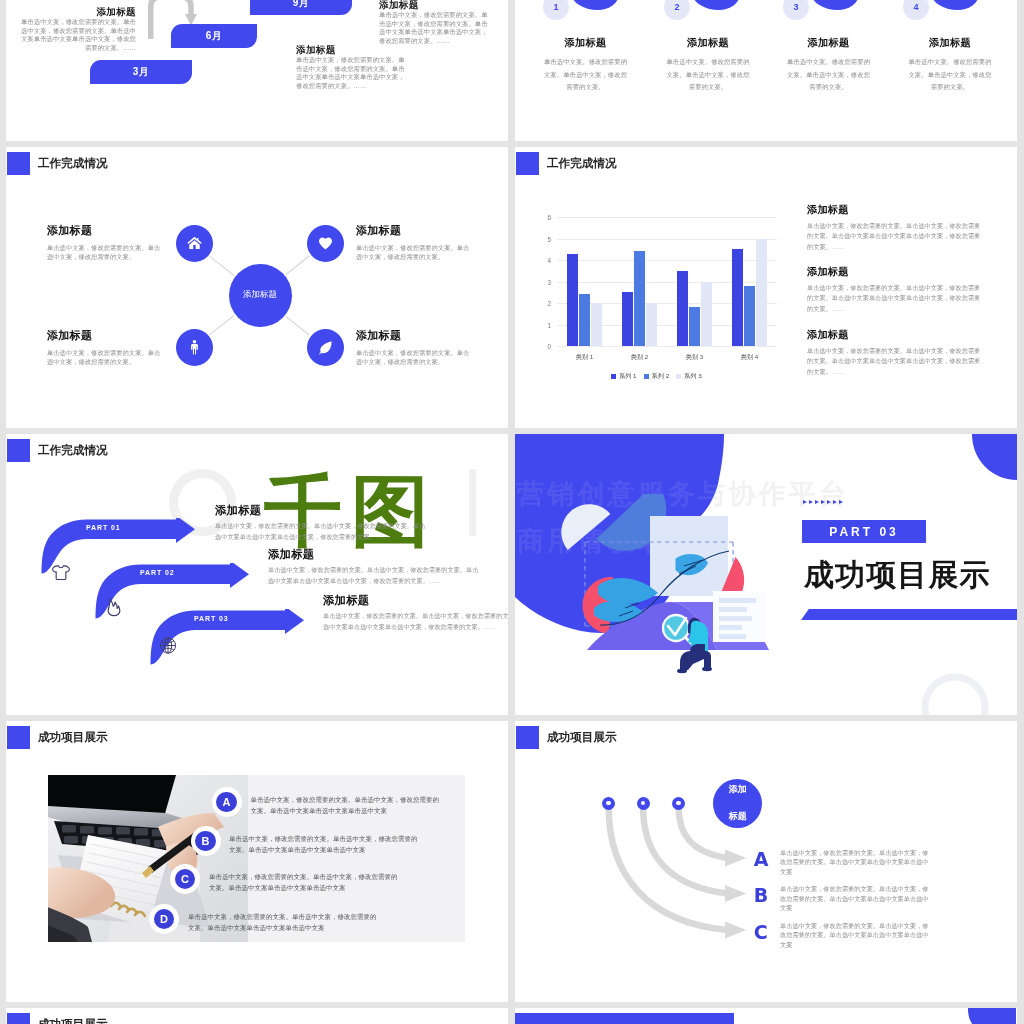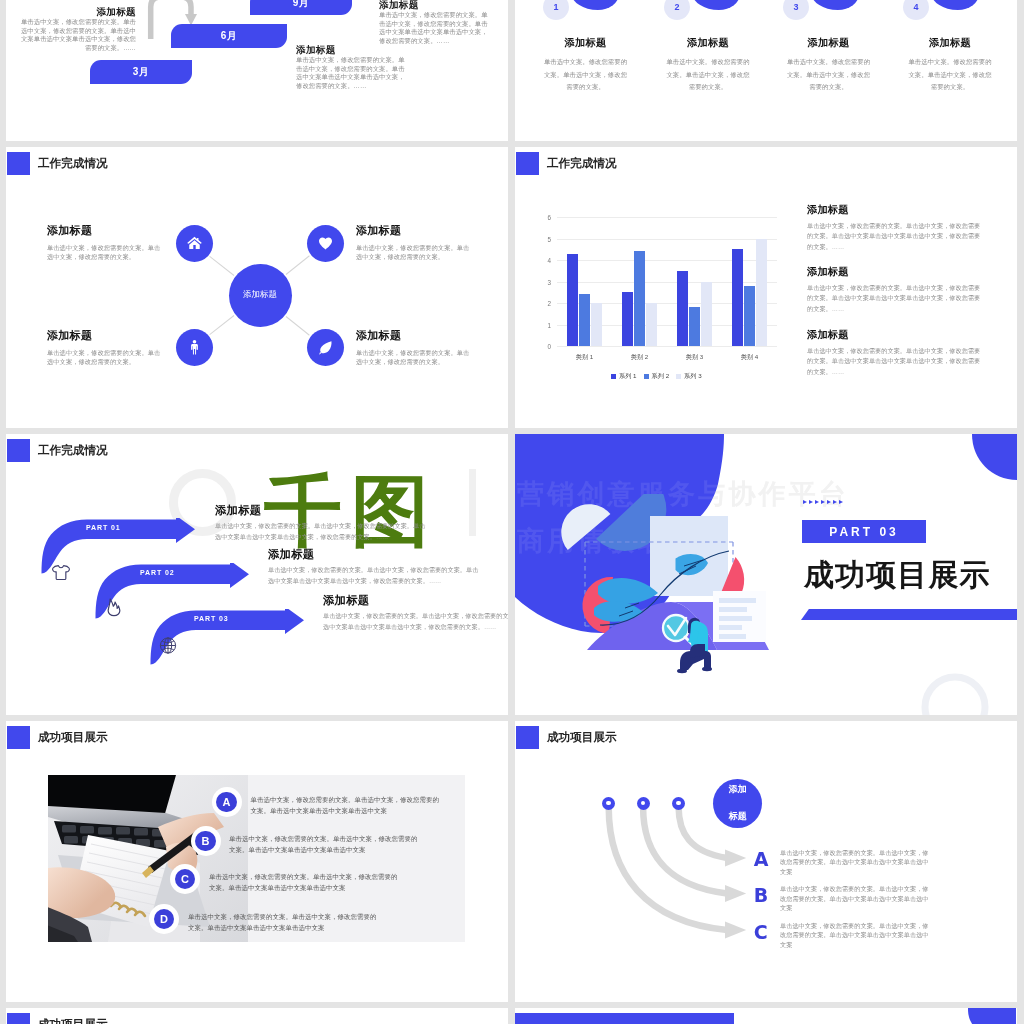--- a/index.html
+++ b/index.html
@@ -125,21 +125,21 @@
     <path d="M 6.7 61 L 6.7 29 Q 6.7 19 16.7 19 L 37 19 Q 47 19 47 29 L 47 40" stroke="#c8c8c8" stroke-width="5.5" fill="none"></path>
     <path d="M 41 36 L 53 36 L 47 47.5 Z" fill="#c8c8c8"></path>
   </svg>
   <svg class="connector" style="left:214px;top:112px;width:20px;height:35px">
     <path d="M 4 0 L 4 24" stroke="#c8c8c8" stroke-width="5.5" fill="none"></path>
   </svg>
 
   <div class="pill" style="left:244px;top:131px;width:102px;height:24px;border-radius:11px 0 11px 0;">
     <span>9月</span>
   </div>
-  <div class="pill" style="left:165px;top:164px;width:116px;height:24px;border-radius:11px 0 11px 0;">
+  <div class="pill" style="left:165px;top:164px;width:86px;height:24px;border-radius:11px 0 11px 0;">
     <span>6月</span>
   </div>
   <div class="pill" style="left:84px;top:200px;width:102px;height:24px;border-radius:11px 0 11px 0;">
     <span>3月</span>
   </div>
 
   <div style="position:absolute;left:12px;top:146px;width:118px;text-align:right">
     <div class="ttl">添加标题</div>
     <div class="bd" style="margin-top:-1px">单击选中文案，修改您需要的文案。单击选中文案，修改您需要的文案。单击选中文案单击选中文案单击选中文案，修改您需要的文案。……</div>
   </div>

